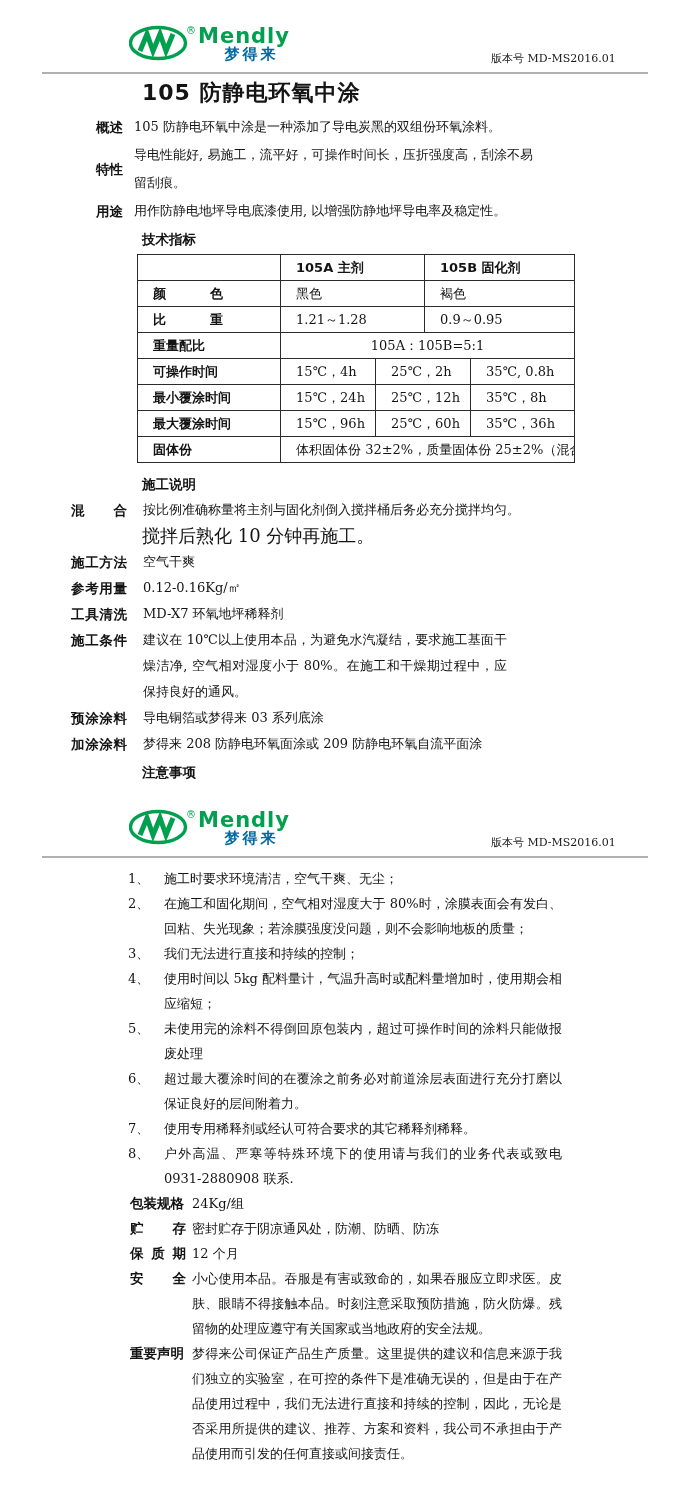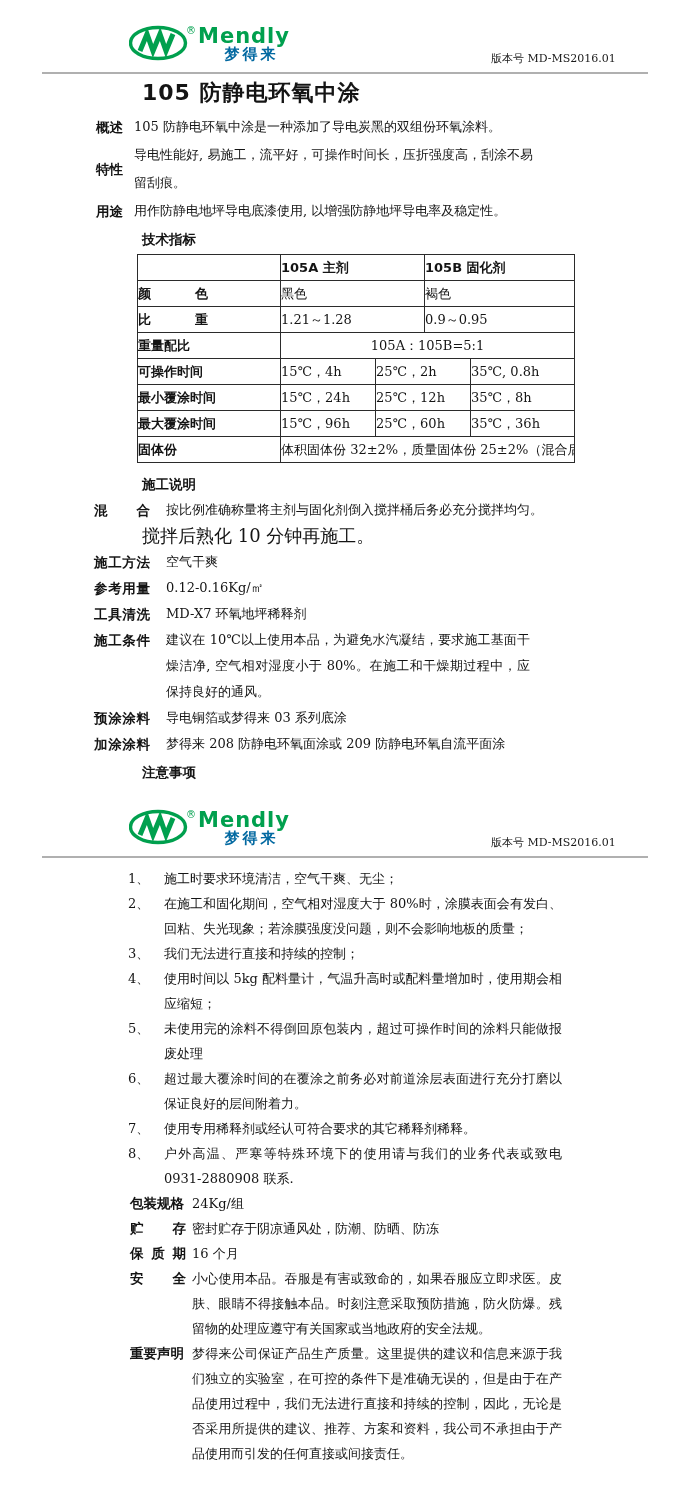--- a/index.html
+++ b/index.html
@@ -20,28 +20,28 @@
   .rule { position:absolute; left:42px; top:72px; width:606px; height:2px; background:#b0b0b0; }
   
   #p1c { position:absolute; top:79px; left:12px; width:687px; }
   .title { margin:0 0 6px 130px; font-size:22px; font-weight:bold; letter-spacing:1px; line-height:28px; }
   .irow { display:flex; margin-left:84px; width:437px; line-height:28px; font-size:13px;align-items:center; }
   .irow .lbl { width:38px; flex:none; font-weight:bold; font-size:13.5px; }
   .txtc { flex:1; text-align:justify; font-family:"DejaVu Serif","Liberation Serif",serif; }
   .shead { margin:2px 0 0 130px; font-weight:bold; font-size:13.5px; line-height:24px; }
   
   table { margin:3px 0 0 125px; border-collapse:collapse; width:437px; font-size:13px; table-layout:fixed; }
-  td { border:1px solid #2b2b2b; height:26px; padding:0 0 0 0; white-space:nowrap; overflow:hidden;
+  td { border:1px solid #2b2b2b; height:26px; padding:0 0 0 15px; white-space:nowrap; overflow:hidden;
        font-family:"DejaVu Serif","Liberation Serif",serif; vertical-align:middle; }
   td.lblc { font-family:"DejaVu Sans","Liberation Sans",sans-serif; font-weight:bold; font-size:13px; }
   td.center { text-align:center; padding:0; }
   .spread70 { display:inline-block; width:70px; text-align:justify; text-align-last:justify; }
   
   .shead2 { margin:8px 0 0 130px; font-weight:bold; font-size:13.5px; line-height:26px; }
-  .crow { display:flex; margin-left:82px; width:436px; line-height:26px; font-size:13px; }
+  .crow { display:flex; margin-left:59px; width:436px; line-height:26px; font-size:13px; }
   .crow .clbl { width:72px; flex:none; font-weight:bold; font-size:13.5px; }
   .spread56 { display:inline-block; width:56px; text-align:justify; text-align-last:justify; }
   .nowrap { white-space:nowrap; }
   .mixline { margin-left:130px; line-height:26px; font-size:18px; font-family:"DejaVu Serif","Liberation Serif",serif; }
   
   #p2c { position:absolute; top:866px; left:0; width:687px; }
   .note { display:flex; margin-left:128px; width:434px; line-height:25px; font-size:13px; }
   .note .num { width:36px; flex:none; font-family:"DejaVu Serif","Liberation Serif",serif; }
   .spec { display:flex; margin-left:130px; width:432px; line-height:25px; font-size:13px; }
   .spec .slbl { width:62px; flex:none; font-weight:bold; font-size:13.5px; }
@@ -229,21 +229,21 @@
   <div class="spec">
     <div class="slbl">包装规格</div>
     <div class="txtc">24Kg/组</div>
   </div>
   <div class="spec">
     <div class="slbl"><span class="spread56">贮存</span></div>
     <div class="txtc">密封贮存于阴凉通风处，防潮、防晒、防冻</div>
   </div>
   <div class="spec">
     <div class="slbl"><span class="spread56">保质期</span></div>
-    <div class="txtc">16 个月</div>
+    <div class="txtc">12 个月</div>
   </div>
   <div class="spec">
     <div class="slbl"><span class="spread56">安全</span></div>
     <div class="txtc">小心使用本品。吞服是有害或致命的，如果吞服应立即求医。皮肤、眼睛不得接触本品。时刻注意采取预防措施，防火防爆。残留物的处理应遵守有关国家或当地政府的安全法规。</div>
   </div>
   <div class="spec">
     <div class="slbl">重要声明</div>
     <div class="txtc">梦得来公司保证产品生产质量。这里提供的建议和信息来源于我们独立的实验室，在可控的条件下是准确无误的，但是由于在产品使用过程中，我们无法进行直接和持续的控制，因此，无论是否采用所提供的建议、推荐、方案和资料，我公司不承担由于产品使用而引发的任何直接或间接责任。</div>
   </div>
 </div>

